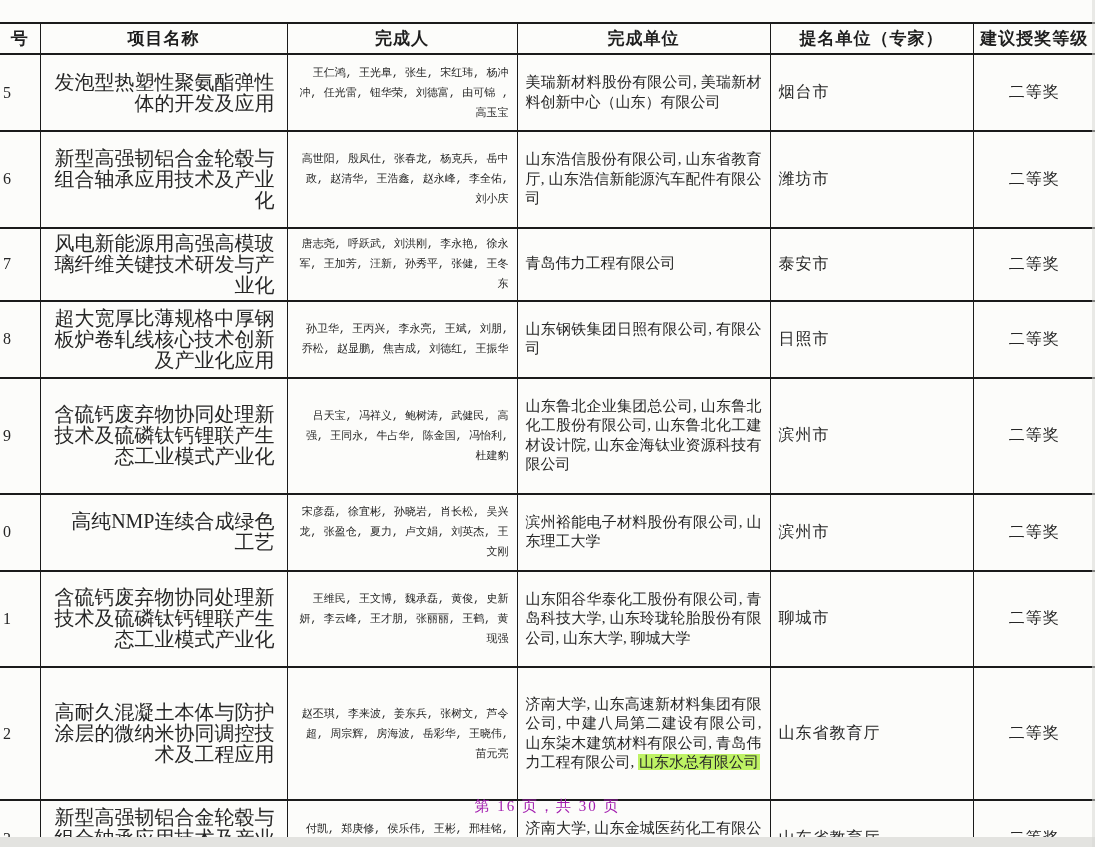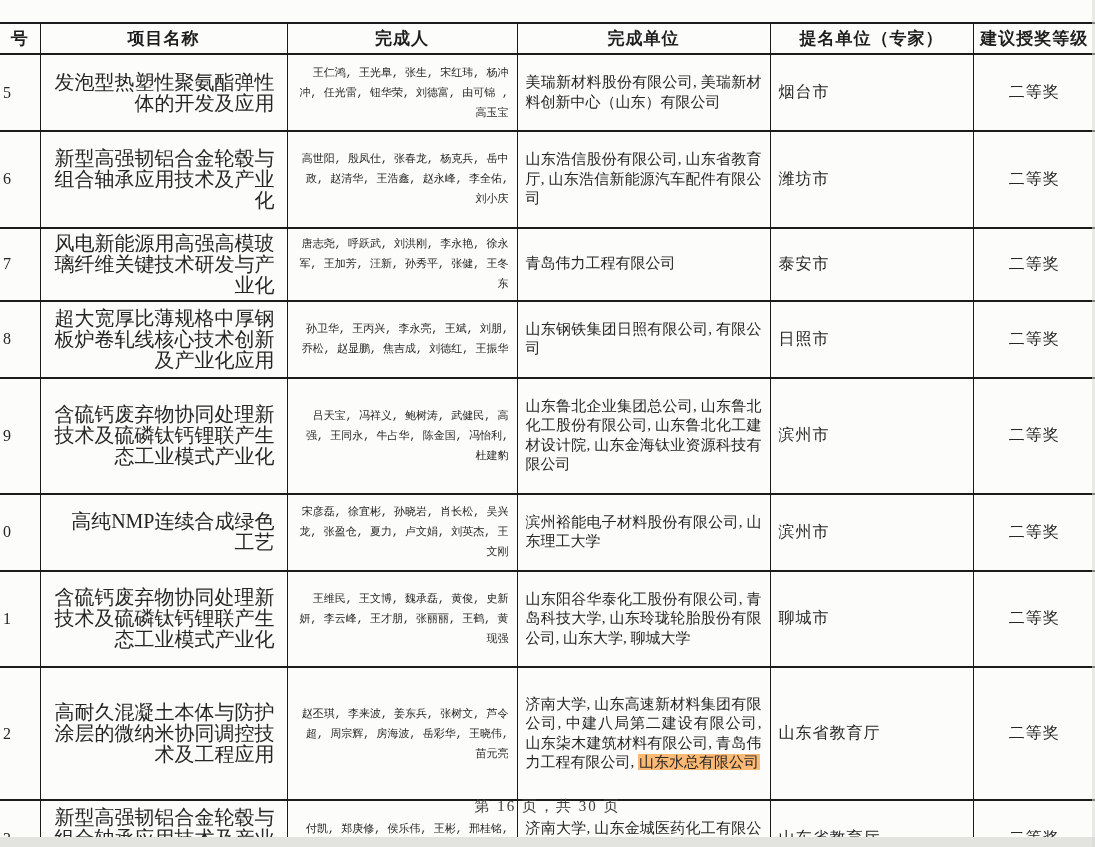--- a/index.html
+++ b/index.html
@@ -35,21 +35,21 @@
   td.c-people{font-size:11px;line-height:20px;padding:4px 8px;text-align:right;font-family:Liberation Mono, monospace;}
   td.c-units{
     font-size:15px;line-height:19.5px;padding:18px 8px;
     text-align:justify;text-justify:inter-character;
   }
   td.c-nominator{font-size:16px;text-align:left;letter-spacing:1px;}
   td.c-award{font-size:16px;text-align:center;letter-spacing:1px;}
   .hl{padding:0 1px;}
   .footer{
     position:absolute;top:797px;left:0;width:1095px;
-    text-align:center;font-size:15px;letter-spacing:2px;color:#404040;
+    text-align:center;font-size:15px;letter-spacing:2px;color:#a21caf;
   }
   .bottom-band{
     position:absolute;left:0;bottom:0;width:1095px;height:10px;
     background:#e3e3e0;
   }
   .right-edge{
     position:absolute;top:0;right:0;width:3px;height:847px;
     background:#d8d8d5;opacity:.55;
   }
 </style>
@@ -131,21 +131,21 @@
           <td class="c-project">含硫钙废弃物协同处理新技术及硫磷钛钙锂联产生态工业模式产业化</td>
           <td class="c-people">王维民, 王文博, 魏承磊, 黄俊, 史新妍, 李云峰, 王才朋, 张丽丽, 王鹤, 黄现强</td>
           <td class="c-units">山东阳谷华泰化工股份有限公司, 青岛科技大学, 山东玲珑轮胎股份有限公司, 山东大学, 聊城大学</td>
           <td class="c-nominator">聊城市</td>
           <td class="c-award">二等奖</td>
         </tr>
         <tr style="height: 133px;">
           <td class="c-num">2</td>
           <td class="c-project">高耐久混凝土本体与防护涂层的微纳米协同调控技术及工程应用</td>
           <td class="c-people">赵丕琪, 李来波, 姜东兵, 张树文, 芦令超, 周宗辉, 房海波, 岳彩华, 王晓伟, 苗元亮</td>
-          <td class="c-units"><span>济南大学, 山东高速新材料集团有限公司, 中建八局第二建设有限公司, 山东柒木建筑材料有限公司, 青岛伟力工程有限公司, </span><span class="hl" style="background: #fdba74;">山东水总有限公司</span></td>
+          <td class="c-units"><span>济南大学, 山东高速新材料集团有限公司, 中建八局第二建设有限公司, 山东柒木建筑材料有限公司, 青岛伟力工程有限公司, </span><span class="hl" style="background: #bef264;">山东水总有限公司</span></td>
           <td class="c-nominator">山东省教育厅</td>
           <td class="c-award">二等奖</td>
         </tr>
         <tr style="height: 77px;">
           <td class="c-num">3</td>
           <td class="c-project">新型高强韧铝合金轮毂与组合轴承应用技术及产业化</td>
           <td class="c-people">付凯, 郑庚修, 侯乐伟, 王彬, 邢桂铭, 王朋, 孟宪强, 蔡会敏, 战付旭, 廖雪松</td>
           <td class="c-units">济南大学, 山东金城医药化工有限公司, 山东信立泰药业有限公司</td>
           <td class="c-nominator">山东省教育厅</td>
           <td class="c-award">二等奖</td>

